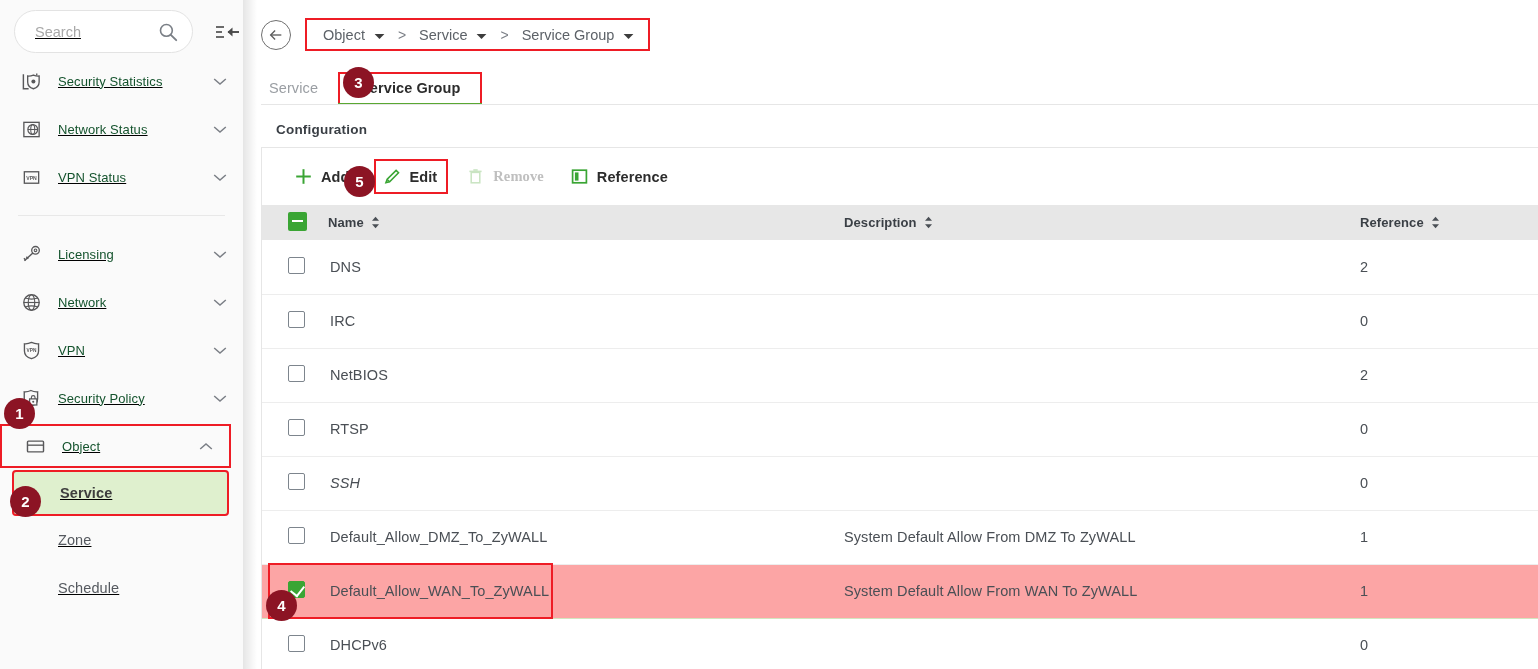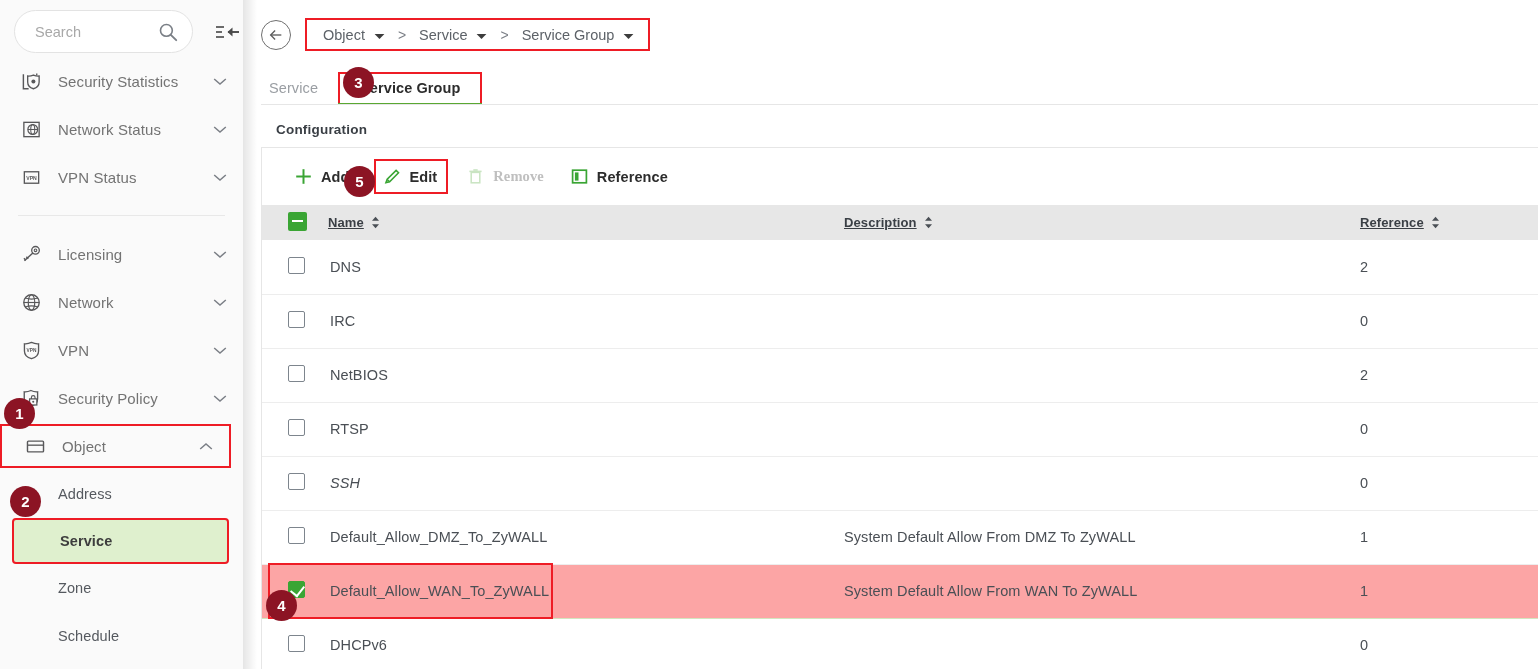--- a/index.html
+++ b/index.html
@@ -13,20 +13,21 @@
   }
   #app { position: relative; width: 1538px; height: 669px; display: flex; }
 
   
   #sidebar {
     width: 243px; height: 669px;
     background: #fafafa;
     position: relative;
     flex: 0 0 243px;
     overflow: hidden;
+    text-decoration: underline;
   }
   #sidebar-shadow {
     position: absolute; left: 243px; top: 0; width: 14px; height: 669px;
     background: linear-gradient(to right, rgba(0,0,0,0.10), rgba(0,0,0,0.0));
     pointer-events: none; z-index: 5;
   }
   .search-wrap { padding: 10px 12px 0 14px; }
   .search-box {
     height: 43px; border: 1px solid #e3e3e3; border-radius: 22px;
     background: #fff; display: flex; align-items: center;
@@ -50,21 +51,21 @@
   .nav-item {
     height: 48px; display: flex; align-items: center;
     padding: 0 16px 0 20px; cursor: pointer; position: relative;
   }
   .nav-item .ni-ico {
     width: 22px; height: 22px; flex: 0 0 22px;
     display: flex; align-items: center; justify-content: center;
     margin-right: 16px; color: #58585a;
   }
   .nav-item .ni-label {
-    flex: 1 1 auto; font-size: 15px; color: #737373; letter-spacing: .1px;
+    flex: 1 1 auto; font-size: 13px; color: #14532d; letter-spacing: .1px;
     white-space: nowrap;
   }
   .nav-item .ni-chev { width: 14px; flex: 0 0 14px; color: #7b7f86; }
   .nav-divider { height: 1px; background: #e8e8e8; margin: 14px 18px 14px 18px; }
 
   .nav-item.highlight-box {
     border: 2px solid #ee1c25;
     height: 44px;
     margin: 2px 12px 2px 0;
     padding-left: 22px;
@@ -158,21 +159,21 @@
     color: #3a3f45; text-align: left; padding: 0; letter-spacing: .1px;
   }
   table.grid td {
     height: 54px; font-size: 14.5px; color: #4a4f55;
     border-bottom: 1px solid #ededed; padding: 0; letter-spacing: .1px;
   }
   .col-cb { width: 66px; padding-left: 26px !important; }
   .col-name { width: 516px; }
   .col-desc { width: 516px; }
   .col-ref { width: 180px; }
-  .th-inner { display: flex; align-items: center; text-decoration: underline; }
+  .th-inner { display: flex; align-items: center; }
   .sort-ico { margin-left: 7px; display: inline-flex; }
 
   tr.sel td { background: #fca5a5; border-bottom: 1px solid #d3e6c0; }
 
   .cb {
     width: 17px; height: 17px; border: 1.6px solid #7d858d;
     background: #fff; border-radius: 2px; cursor: pointer;
     display: inline-block;
   }
   .cb.on {
@@ -369,23 +370,20 @@
           </svg>
         </span>
         <span class="ni-label">Object</span>
         <span class="ni-chev">
           <svg viewBox="0 0 14 9" width="14" height="9">
               <path d="M1.2 7 L7 2 L12.8 7" fill="none" stroke="#7b7f86" stroke-width="1.5"></path>
             </svg>
         </span>
       </div>
 
-      <div class="sub-item">
-        <span>Address</span>
-      </div>
       <div class="sub-item active">
         <span>Service</span>
       </div>
       <div class="sub-item">
         <span>Zone</span>
       </div>
       <div class="sub-item">
         <span>Schedule</span>
       </div>
     </div>

